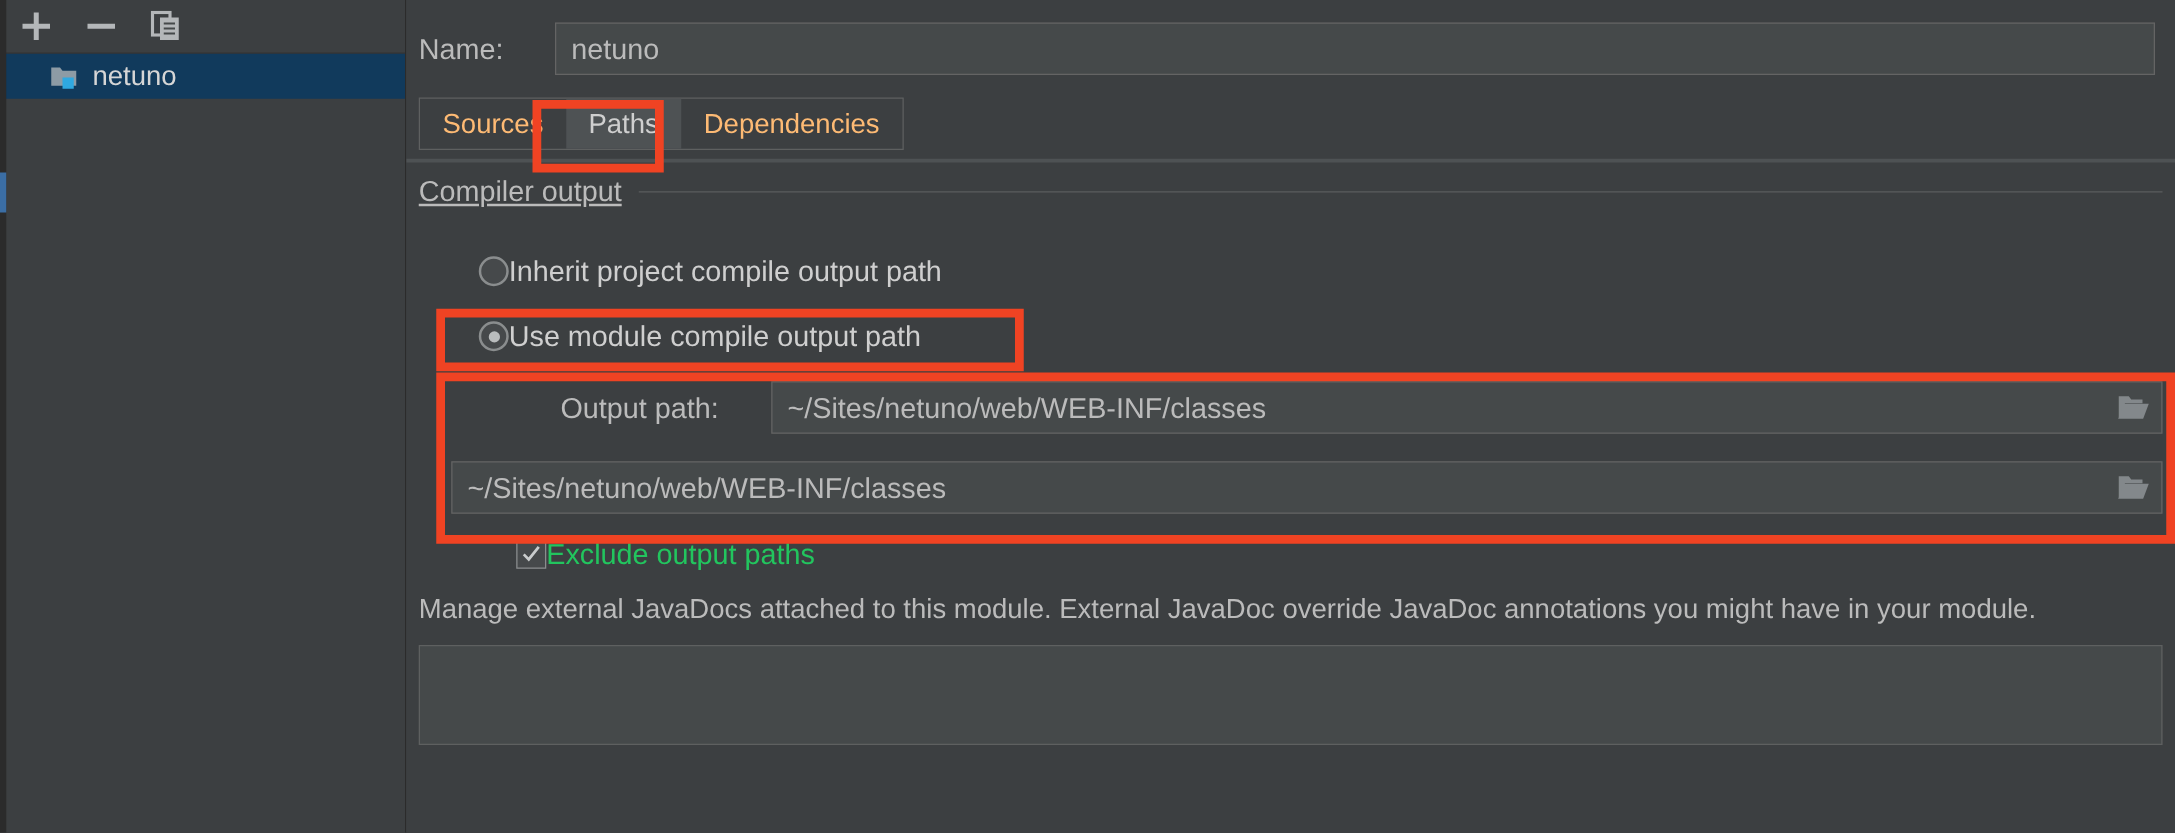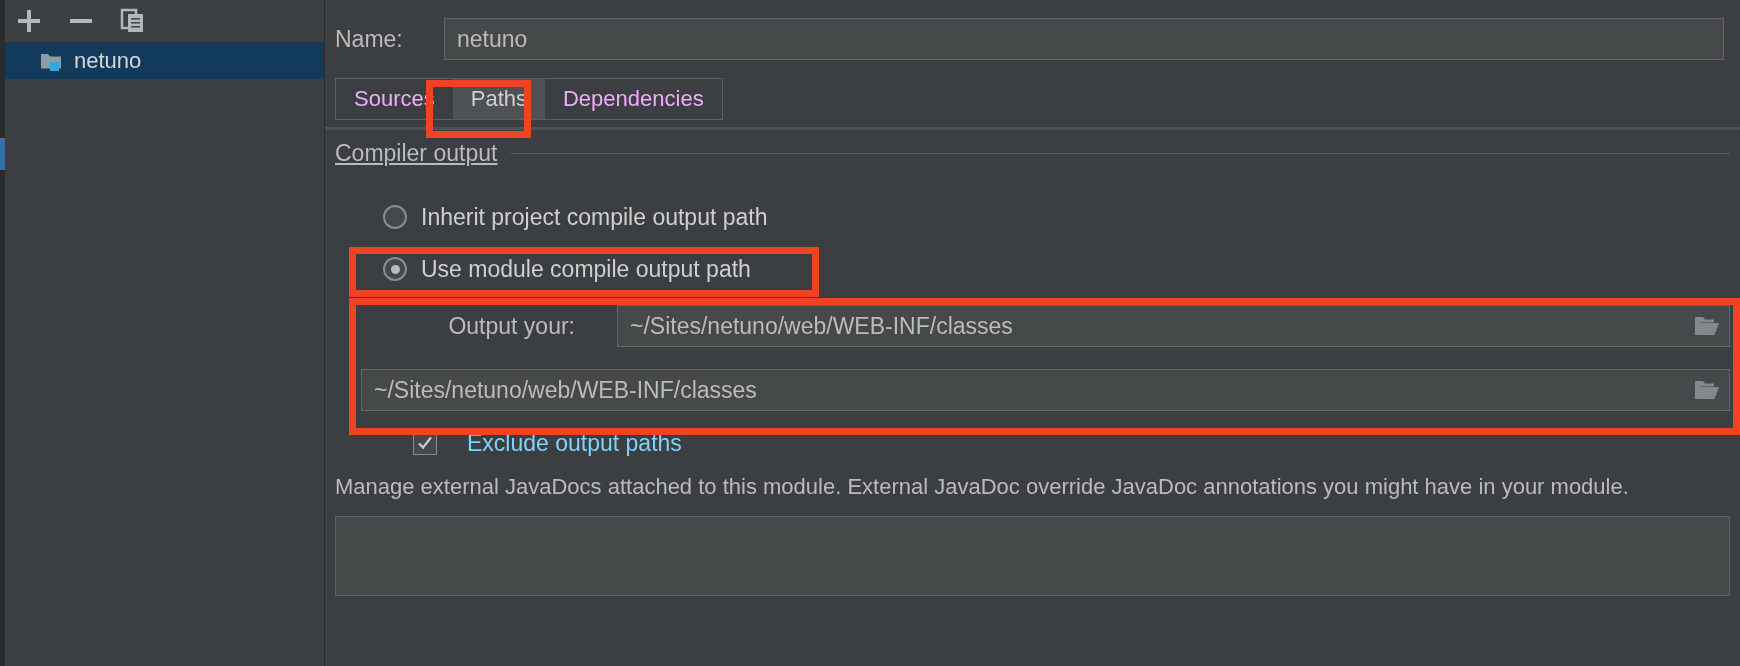--- a/index.html
+++ b/index.html
@@ -131,21 +131,21 @@
     border: 1px solid #5e6060;
     background: #3c3f41;
     height: 42px;
     box-sizing: border-box;
   }
   .tab {
     display: flex;
     align-items: center;
     padding: 0 18px;
     font-size: 22px;
-    color: #f0abfc;
+    color: #fdba74;
     background: transparent;
     box-sizing: border-box;
   }
   .tab.active {
     background: #4e5254;
     color: #cfcfcf;
   }
 
   .tabs-underline {
     position: absolute;
@@ -176,21 +176,20 @@
   }
   .section-line {
     flex: 1;
     height: 1px;
     background: #5a5d5e;
   }
 
   .radio-row {
     display: flex;
     align-items: center;
-    gap: 14px;
     font-size: 23px;
     color: #cfcfcf;
     height: 44px;
     padding-left: 48px;
     box-sizing: border-box;
   }
   .radio {
     width: 24px; height: 24px;
     border-radius: 50%;
     border: 2px solid #8a8d8e;
@@ -238,23 +237,23 @@
     position: absolute;
     right: 10px;
     top: 50%;
     transform: translateY(-50%);
     width: 26px; height: 22px;
   }
 
   .check-row {
     display: flex;
     align-items: center;
-    gap: 30px;
-    font-size: 23px;
-    color: #7dd3fc;
+    gap: 0;
+    font-size: 23px;
+    color: #22c55e;
     height: 44px;
     padding-left: 78px;
     box-sizing: border-box;
     margin-top: 8px;
   }
   .checkbox {
     width: 24px; height: 24px;
     border: 1px solid #8a8d8e;
     background: #46494b;
     box-sizing: border-box;
@@ -386,21 +385,21 @@
       </div>
 
       <div class="radio-row" style="margin-top:8px;align-items:center;">
         <span class="radio checked"></span>
         <span>Use module compile output path</span>
       </div>
 
       <div style="height:12px"></div>
 
       <div class="path-row">
-        <div class="path-label">Output your:</div>
+        <div class="path-label">Output path:</div>
         <div class="path-field">
           <div class="textfield" placeholder="Output path">~/Sites/netuno/web/WEB-INF/classes</div>
           <span class="browse-icon">
             <svg width="26" height="22" viewBox="0 0 26 22">
               <path d="M1 2 h8 l2 2.5 h9 v3 h-14 l-4 11 h-1 z" fill="#83888b"></path>
               <path d="M5 8 h20 l-4.5 12 h-20 z" fill="#83888b"></path>
             </svg>
           </span>
         </div>
       </div>

